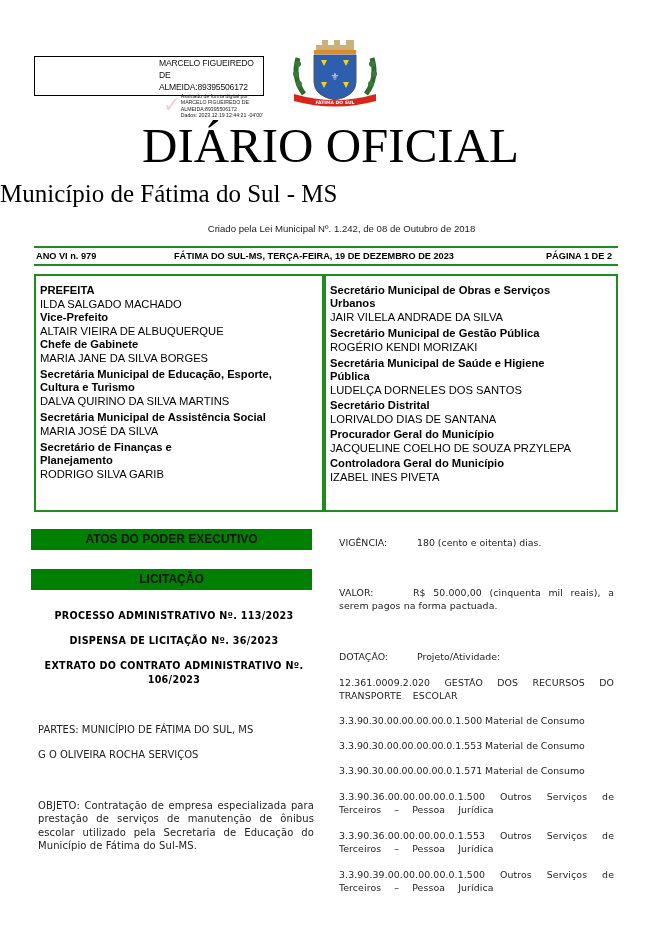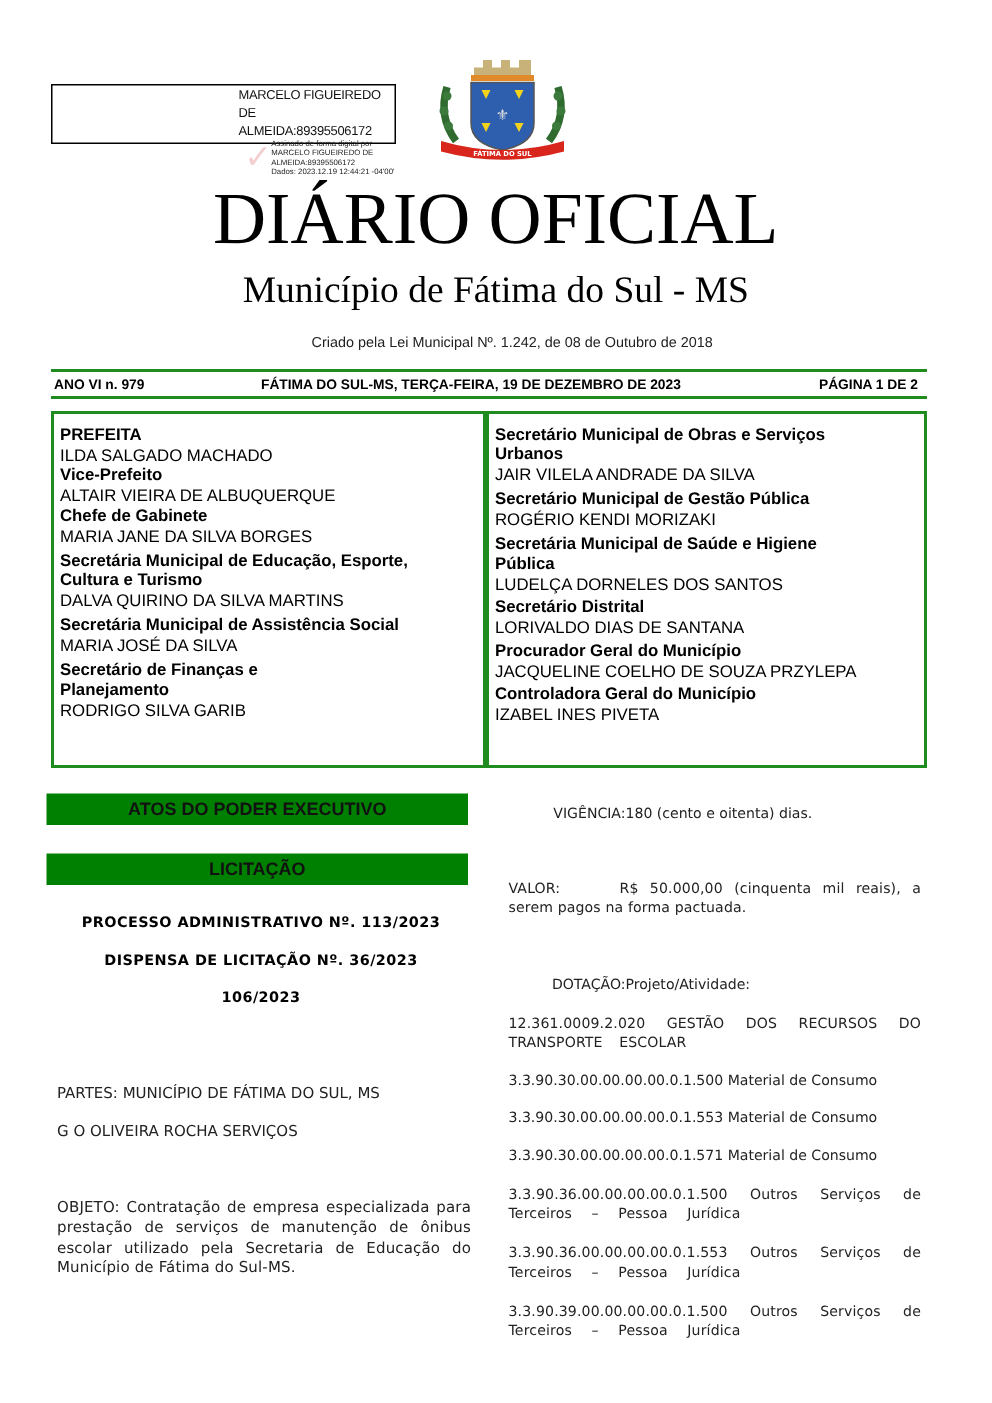--- a/index.html
+++ b/index.html
@@ -27,21 +27,21 @@
     .crest {
       position: absolute; left: 288px; top: 38px; width: 94px; height: 70px;
     }
 
     .title {
       position: absolute; left: 0; right: 0; top: 118px; text-align: center;
       font-family: "Liberation Serif", serif; font-size: 49px; line-height: 56px;
       letter-spacing: 0px; color: #000;
     }
     .subtitle {
-      position: absolute; left: 0; right: 0; top: 178px; text-align: center;
+      position: absolute; left: 0; right: 0; top: 178px; text-align: left;
       font-family: "Liberation Serif", serif; font-size: 25px; line-height: 32px;
     }
     .law {
       position: absolute; left: 0; right: 0; top: 222px; text-align: center;
       font-size: 9.6px; line-height: 14px; color: #222; padding-left: 22px;
     }
 
     .edition-bar {
       position: absolute; left: 34px; top: 246px; width: 584px; height: 20px;
       border-top: 2px solid #1e8c1e; border-bottom: 2px solid #1e8c1e;
@@ -79,21 +79,21 @@
       position: absolute; left: 34px; width: 280px; text-align: center;
       font-family: "DejaVu Sans", sans-serif; font-size: 9.6px; font-weight: bold;
       line-height: 14px; letter-spacing: 0.3px;
     }
     .just { text-align: justify; line-height: 13.4px; letter-spacing: 0.1px; }
 
     .right-col {
       position: absolute; left: 339px; width: 275px;
       font-family: "DejaVu Sans", sans-serif; font-size: 9.4px; color: #222;
     }
-    .lbl { display: inline-block; text-align: right; }
+    .lbl { display: inline-block; }
   </style>
 </head>
 <body>
 
 <div class="sig-box">
   <div class="sig-name">
     <div>MARCELO FIGUEIREDO DE</div>
     <div>ALMEIDA:89395506172</div>
   </div>
   <div class="sig-detail">
@@ -172,20 +172,21 @@
     <div class="person">IZABEL INES PIVETA</div>
   </div>
 </div>
 
 <div class="section-bar" style="top:529px">ATOS DO PODER EXECUTIVO</div>
 <div class="section-bar" style="top:569px">LICITAÇÃO</div>
 
 <div class="heading-c" style="top:609px">PROCESSO ADMINISTRATIVO Nº. 113/2023</div>
 <div class="heading-c" style="top:634px">DISPENSA DE LICITAÇÃO Nº. 36/2023</div>
 <div class="heading-c" style="top:659px">
+  <div>EXTRATO DO CONTRATO ADMINISTRATIVO Nº.</div>
   <div>106/2023</div>
 </div>
 
 <div class="left-col" style="top:724px">PARTES: MUNICÍPIO DE FÁTIMA DO SUL, MS</div>
 <div class="left-col" style="top:749px">G O OLIVEIRA ROCHA SERVIÇOS</div>
 <div class="left-col just" style="top:799px">OBJETO: Contratação de empresa especializada para prestação de serviços de manutenção de ônibus escolar utilizado pela Secretaria de Educação do Município de Fátima do Sul-MS.</div>
 
 <div class="right-col" style="top:537px">
   <span class="lbl" style="width:78px">VIGÊNCIA:</span><span>180 (cento e oitenta) dias.</span>
 </div>

